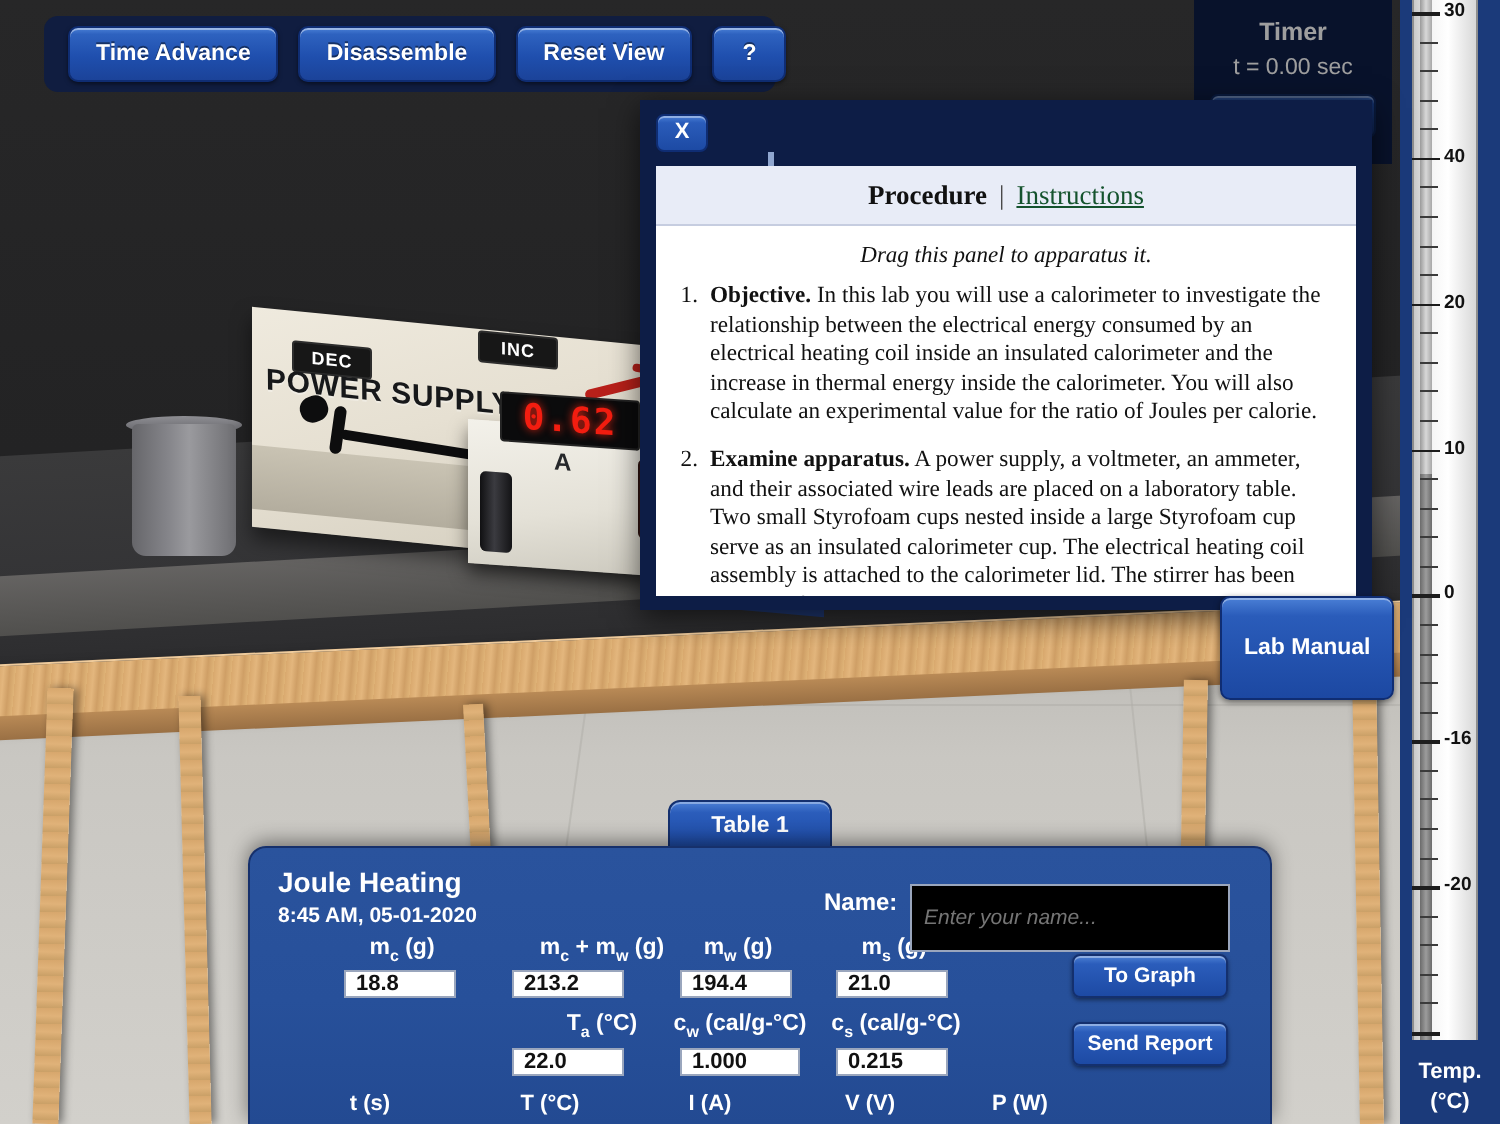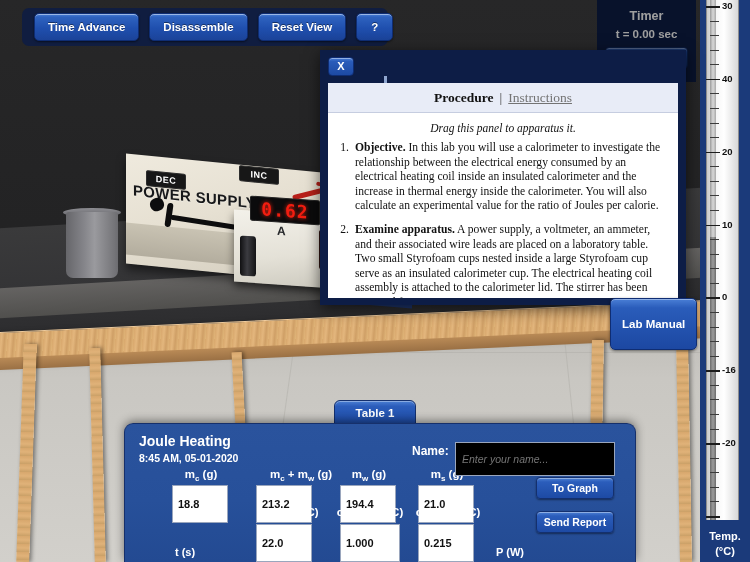--- a/index.html
+++ b/index.html
@@ -152,21 +152,21 @@
   }
   .btn.sq { padding:7px 14px; }
 
   
   .timer {
     position:absolute; left:597px; top:0px; width:99px; height:82px;
     background:#0d1d46;
     text-align:center; padding-top:9px;
   }
   .timer-title { color:#fff; font-size:12.5px; font-weight:bold; }
-  .timer-val { color:#fff; font-size:11.5px; font-weight:bold; margin-top:5px;text-align:center; }
+  .timer-val { color:#fff; font-size:11.5px; font-weight:normal; margin-top:5px;text-align:center; }
   .timer-start {
     margin:7px auto 0; width:83px; height:22px;
     background: linear-gradient(180deg,#3d6cc0 0%,#1f4aa2 18%,#173a85 100%);
     border:1px solid #102a63; border-radius:4px;
     color:#5f7bb3; font-size:11.5px; font-weight:bold; line-height:20px;
     box-shadow: inset 0 1px 0 rgba(255,255,255,.35);
   }
   .timer-dim {
     position:absolute; left:597px; top:0; width:99px; height:82px;
     background:rgba(0,0,0,.38); pointer-events:none;
@@ -223,21 +223,21 @@
     position:absolute; left:8px; top:33px; width:350px; height:215px;
     background:#ffffff; overflow:hidden;
   }
   .proc-head {
     height:30px; background:#e8ecf7; border-bottom:1px solid #c6cde0;
     display:flex; align-items:center; justify-content:center;
     font-family:"Liberation Serif", serif; font-size:13.5px;
   }
   .proc-head b { color:#111; }
   .proc-sep { color:#444; margin:0 6px; }
-  .proc-link { color:#737373; text-decoration:underline; cursor:pointer; }
+  .proc-link { color:#14532d; text-decoration:underline; cursor:pointer; }
   .proc-drag {
     text-align:center; font-family:"Liberation Serif", serif;
     font-style:italic; font-size:11.5px; color:#111; padding:9px 0 5px;
   }
   .proc-list { padding:2px 14px 0 8px; font-family:"Liberation Serif", serif; }
   .proc-item {
     display:flex; font-size:11.6px; line-height:14.6px; color:#111;
     margin-bottom:9px; text-align:left;
   }
   .proc-num { width:19px; flex:0 0 19px; text-align:right; padding-right:6px; }
@@ -272,21 +272,21 @@
   .tp-title { position:absolute; left:14px; top:9px; font-size:14px; font-weight:bold; }
   .tp-date { position:absolute; left:14px; top:28px; font-size:10.5px; font-weight:bold; }
   .fld-label {
     position:absolute; font-size:11.5px; font-weight:600; color:#fff; text-align:center;
     white-space:nowrap;
   }
   .fld-label sub { font-size:8px; }
   .fld-input {
     position:absolute; background:#fff; border:1px solid #9aa6bd;
     color:#111; font-size:11px; font-weight:bold;
-    padding:12px 5px; text-align:left;
+    padding:0 5px; text-align:left;
     font-family:"Liberation Sans", sans-serif;
   }
   .name-label { position:absolute; left:412px; top:444px; font-size:12px; font-weight:bold; color:#fff; }
   .name-input {
     position:absolute; left:455px; top:442px; width:160px; height:17px;
     background:#000000; border:1px solid #9aa6bd;
     font-size:10.5px; font-style:italic; color:#9a9a9a;
     padding:16px 6px; line-height:15px;
   }
   .act-btn {

